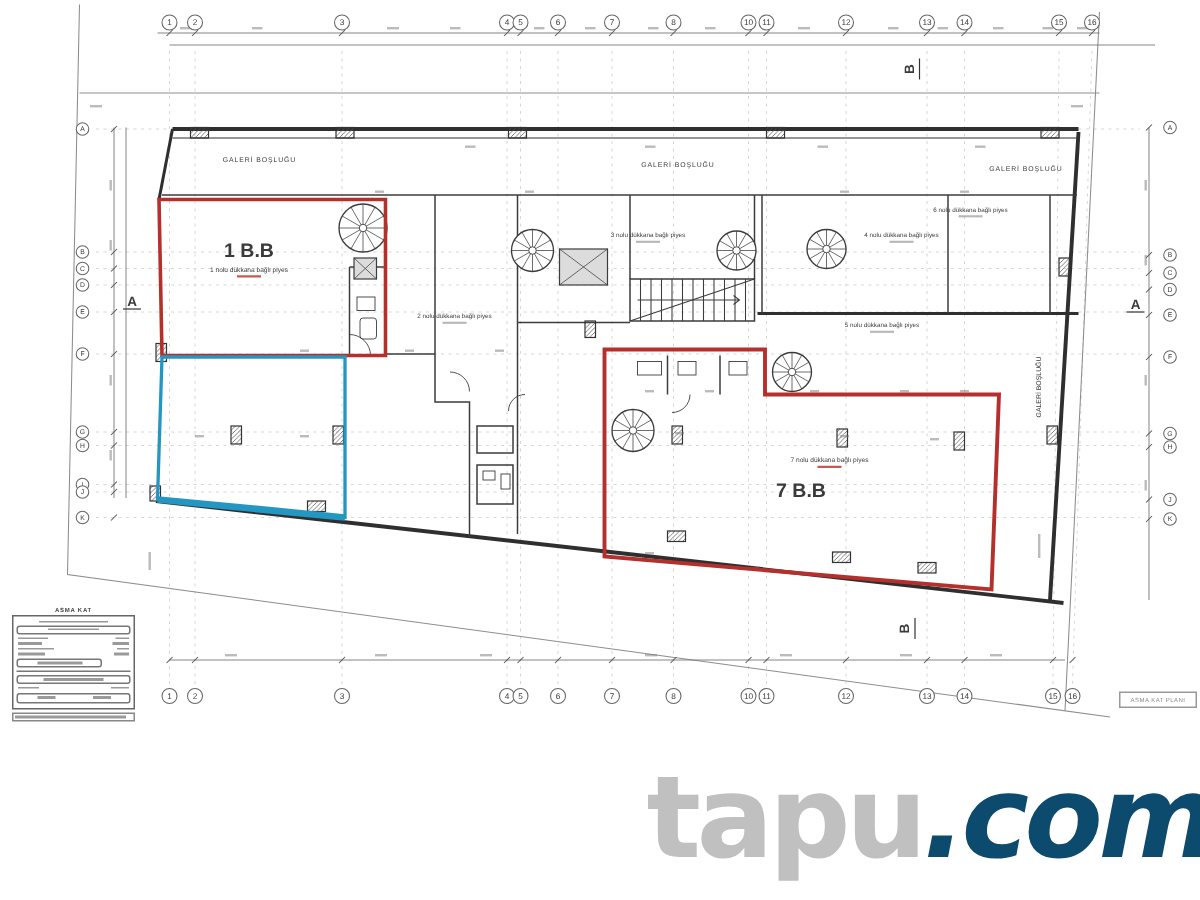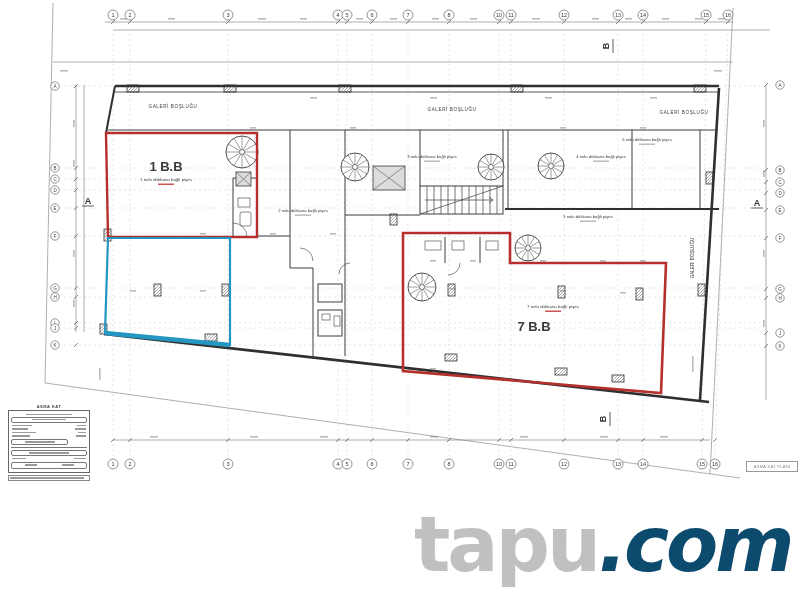--- a/index.html
+++ b/index.html
@@ -8,21 +8,21 @@
   .canvas{position:absolute;left:0;top:0;width:800px;height:600px;}
   svg text{font-family:"Liberation Sans", sans-serif;fill:#3a3a3a;}
   .region{fill:none;}
   .red-region{stroke:var(--red,#b5302c);}
   .blue-region{stroke:var(--blue,#2396c2);}
 
   
   .wm{position:absolute;left:414px;top:500px;font-size:76px;font-weight:bold;
       letter-spacing:-3px;font-family:"DejaVu Sans", sans-serif;white-space:nowrap;
       user-select:none;}
-  .wm .brand{color:#c0c0c0;}
+  .wm .brand{color:#c0c0c0;margin-left:17px;}
   .wm .tld{color:#0c4a6e;font-style:italic;}
 
   
   .tb{position:absolute;left:8px;top:404px;width:82px;color:#444;}
   .tb-head{font-size:4px;font-weight:bold;text-align:center;letter-spacing:.5px;margin-bottom:1px;}
   .tb-box{border:1px solid #666;padding:2px 2px;background:#fff;}
   .b{height:1.3px;background:#9a9a9a;}
   .tb-line{display:flex;justify-content:center;margin:1px 0;}
   .tb-pill{border:0.5px solid #777;border-radius:2px;height:4px;display:flex;
            align-items:center;justify-content:center;margin:1.5px 0;}

